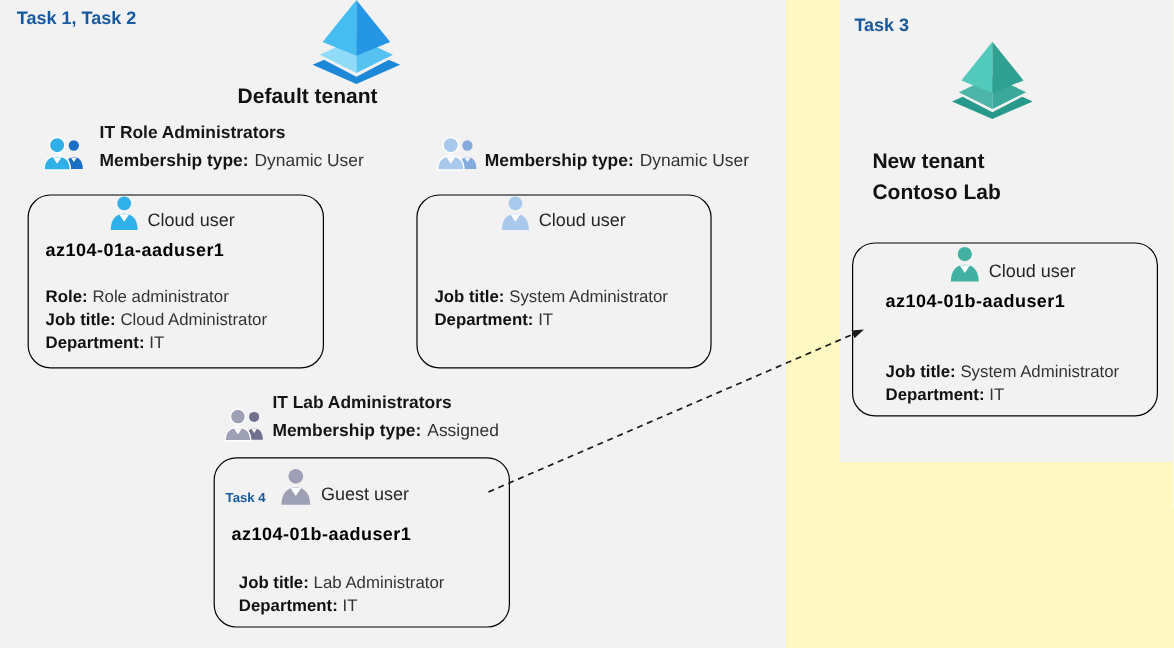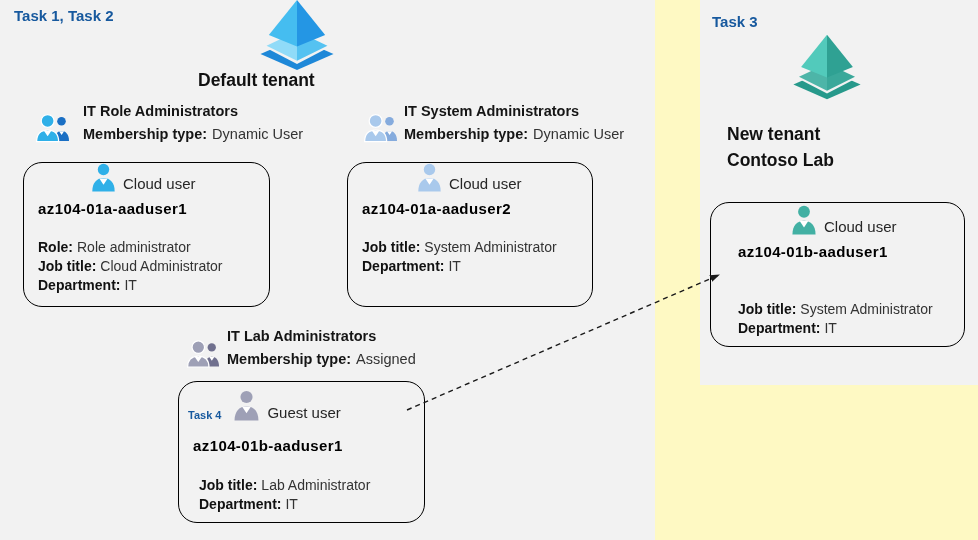--- a/index.html
+++ b/index.html
@@ -75,21 +75,20 @@
       <use href="#group"></use>
     </svg>
   <div class="group-name" style="left:83px;top:103px">IT Role Administrators</div>
   <div class="membership" style="left:83px;top:126px">
     <b>Membership type:</b><span>Dynamic User</span>
   </div>
 
   <svg class="abs" style="left:364px;top:112px;width:34px;height:31px;--g-front:var(--pale-front,#a9c9ec);--g-back:var(--pale-back,#85abdd)">
       <use href="#group"></use>
     </svg>
-  <div class="group-name" style="left:404px;top:103px">IT System Administrators</div>
   <div class="membership" style="left:404px;top:126px">
     <b>Membership type:</b><span>Dynamic User</span>
   </div>
 
   <svg class="abs" style="left:187px;top:338px;width:33px;height:31px;--g-front:var(--gray-front,#9ea0b6);--g-back:var(--gray-back,#70708e)">
       <use href="#group"></use>
     </svg>
   <div class="group-name" style="left:227px;top:328px">IT Lab Administrators</div>
   <div class="membership" style="left:227px;top:351px">
     <b>Membership type:</b><span>Assigned</span>
@@ -109,21 +108,20 @@
     <div><b>Department:</b><span class="fv">IT</span></div>
   </div>
 
   <div class="card" style="left:347px;top:162px;width:244px;height:143px"></div>
   <div class="card-head" style="left:417px;top:163px">
     <svg class="pic" style="fill:var(--pale-front,#a9c9ec)">
         <use href="#person"></use>
       </svg>
     <span class="utype">Cloud user</span>
   </div>
-  <div class="uname" style="left:362px;top:200px">az104-01a-aaduser2</div>
   <div class="fields" style="left:362px;top:238px">
     <div><b>Job title:</b><span class="fv">System Administrator</span></div>
     <div><b>Department:</b><span class="fv">IT</span></div>
   </div>
 
   <div class="card" style="left:178px;top:381px;width:245px;height:140px"></div>
   <div class="card-head" style="left:188px;top:390px">
     <span class="t4">Task 4</span>
     <svg class="pic" style="width:27px;height:31px;fill:var(--gray-front,#9ea0b6)">
         <use href="#person"></use>

